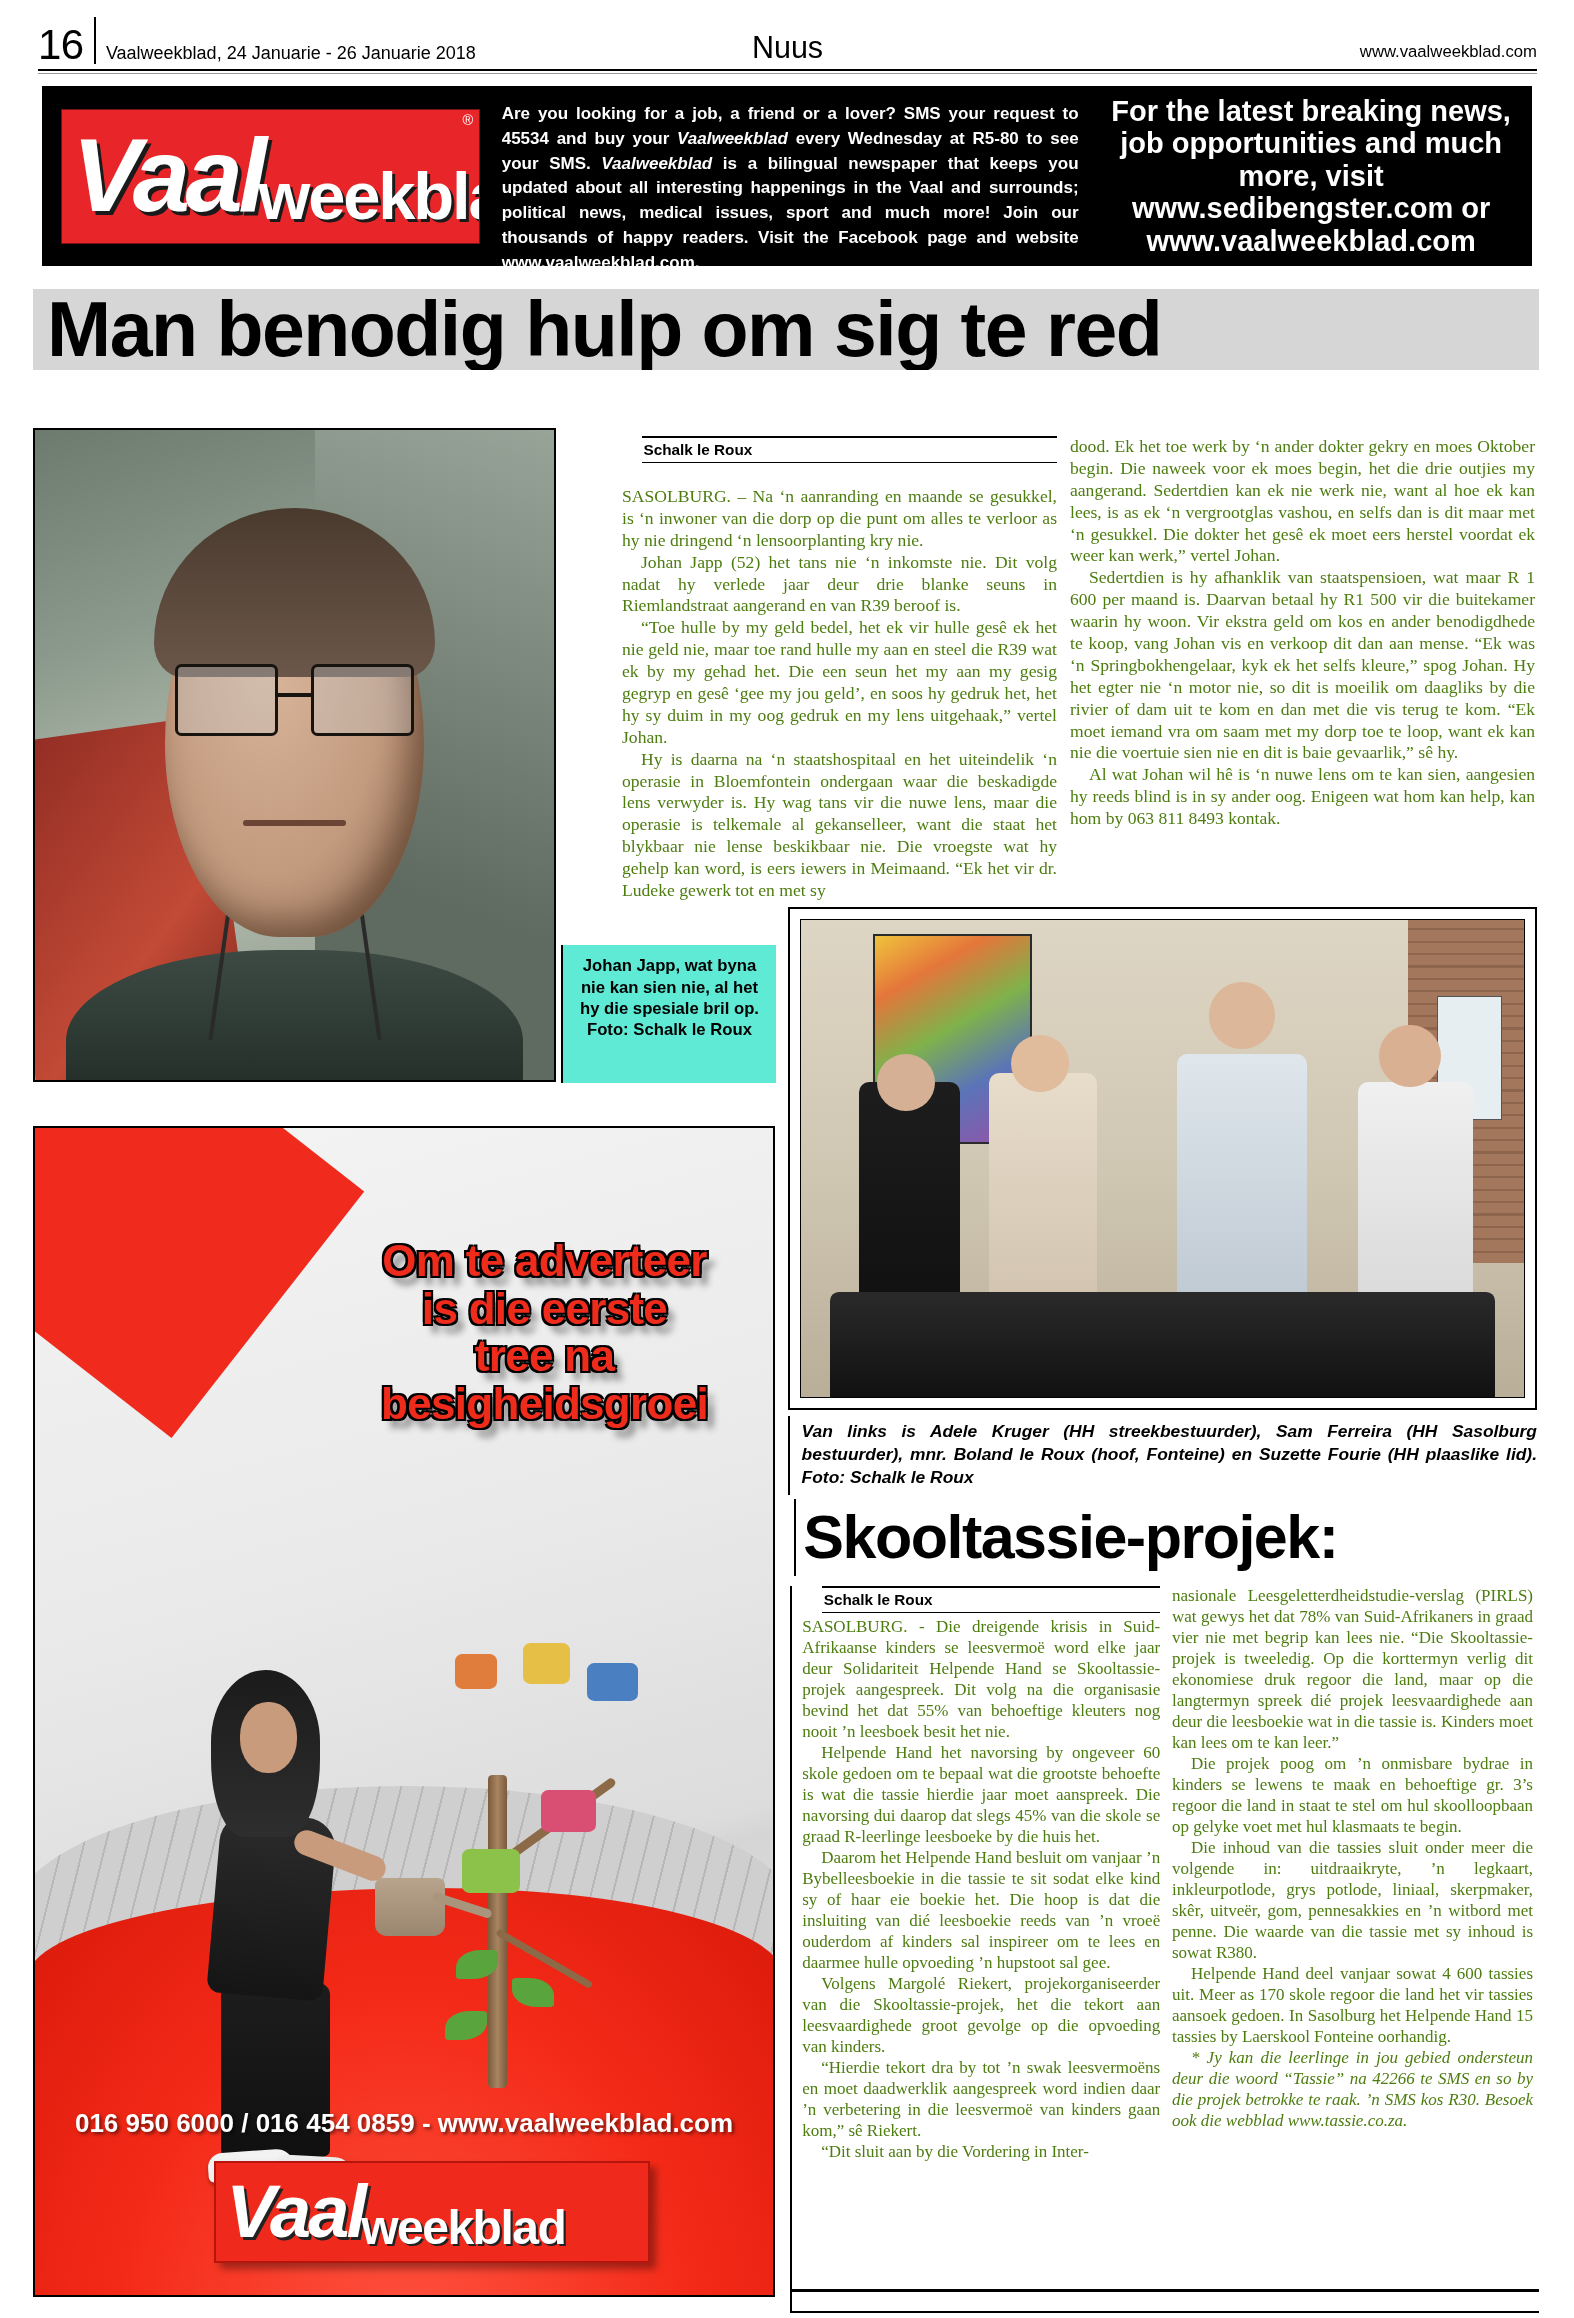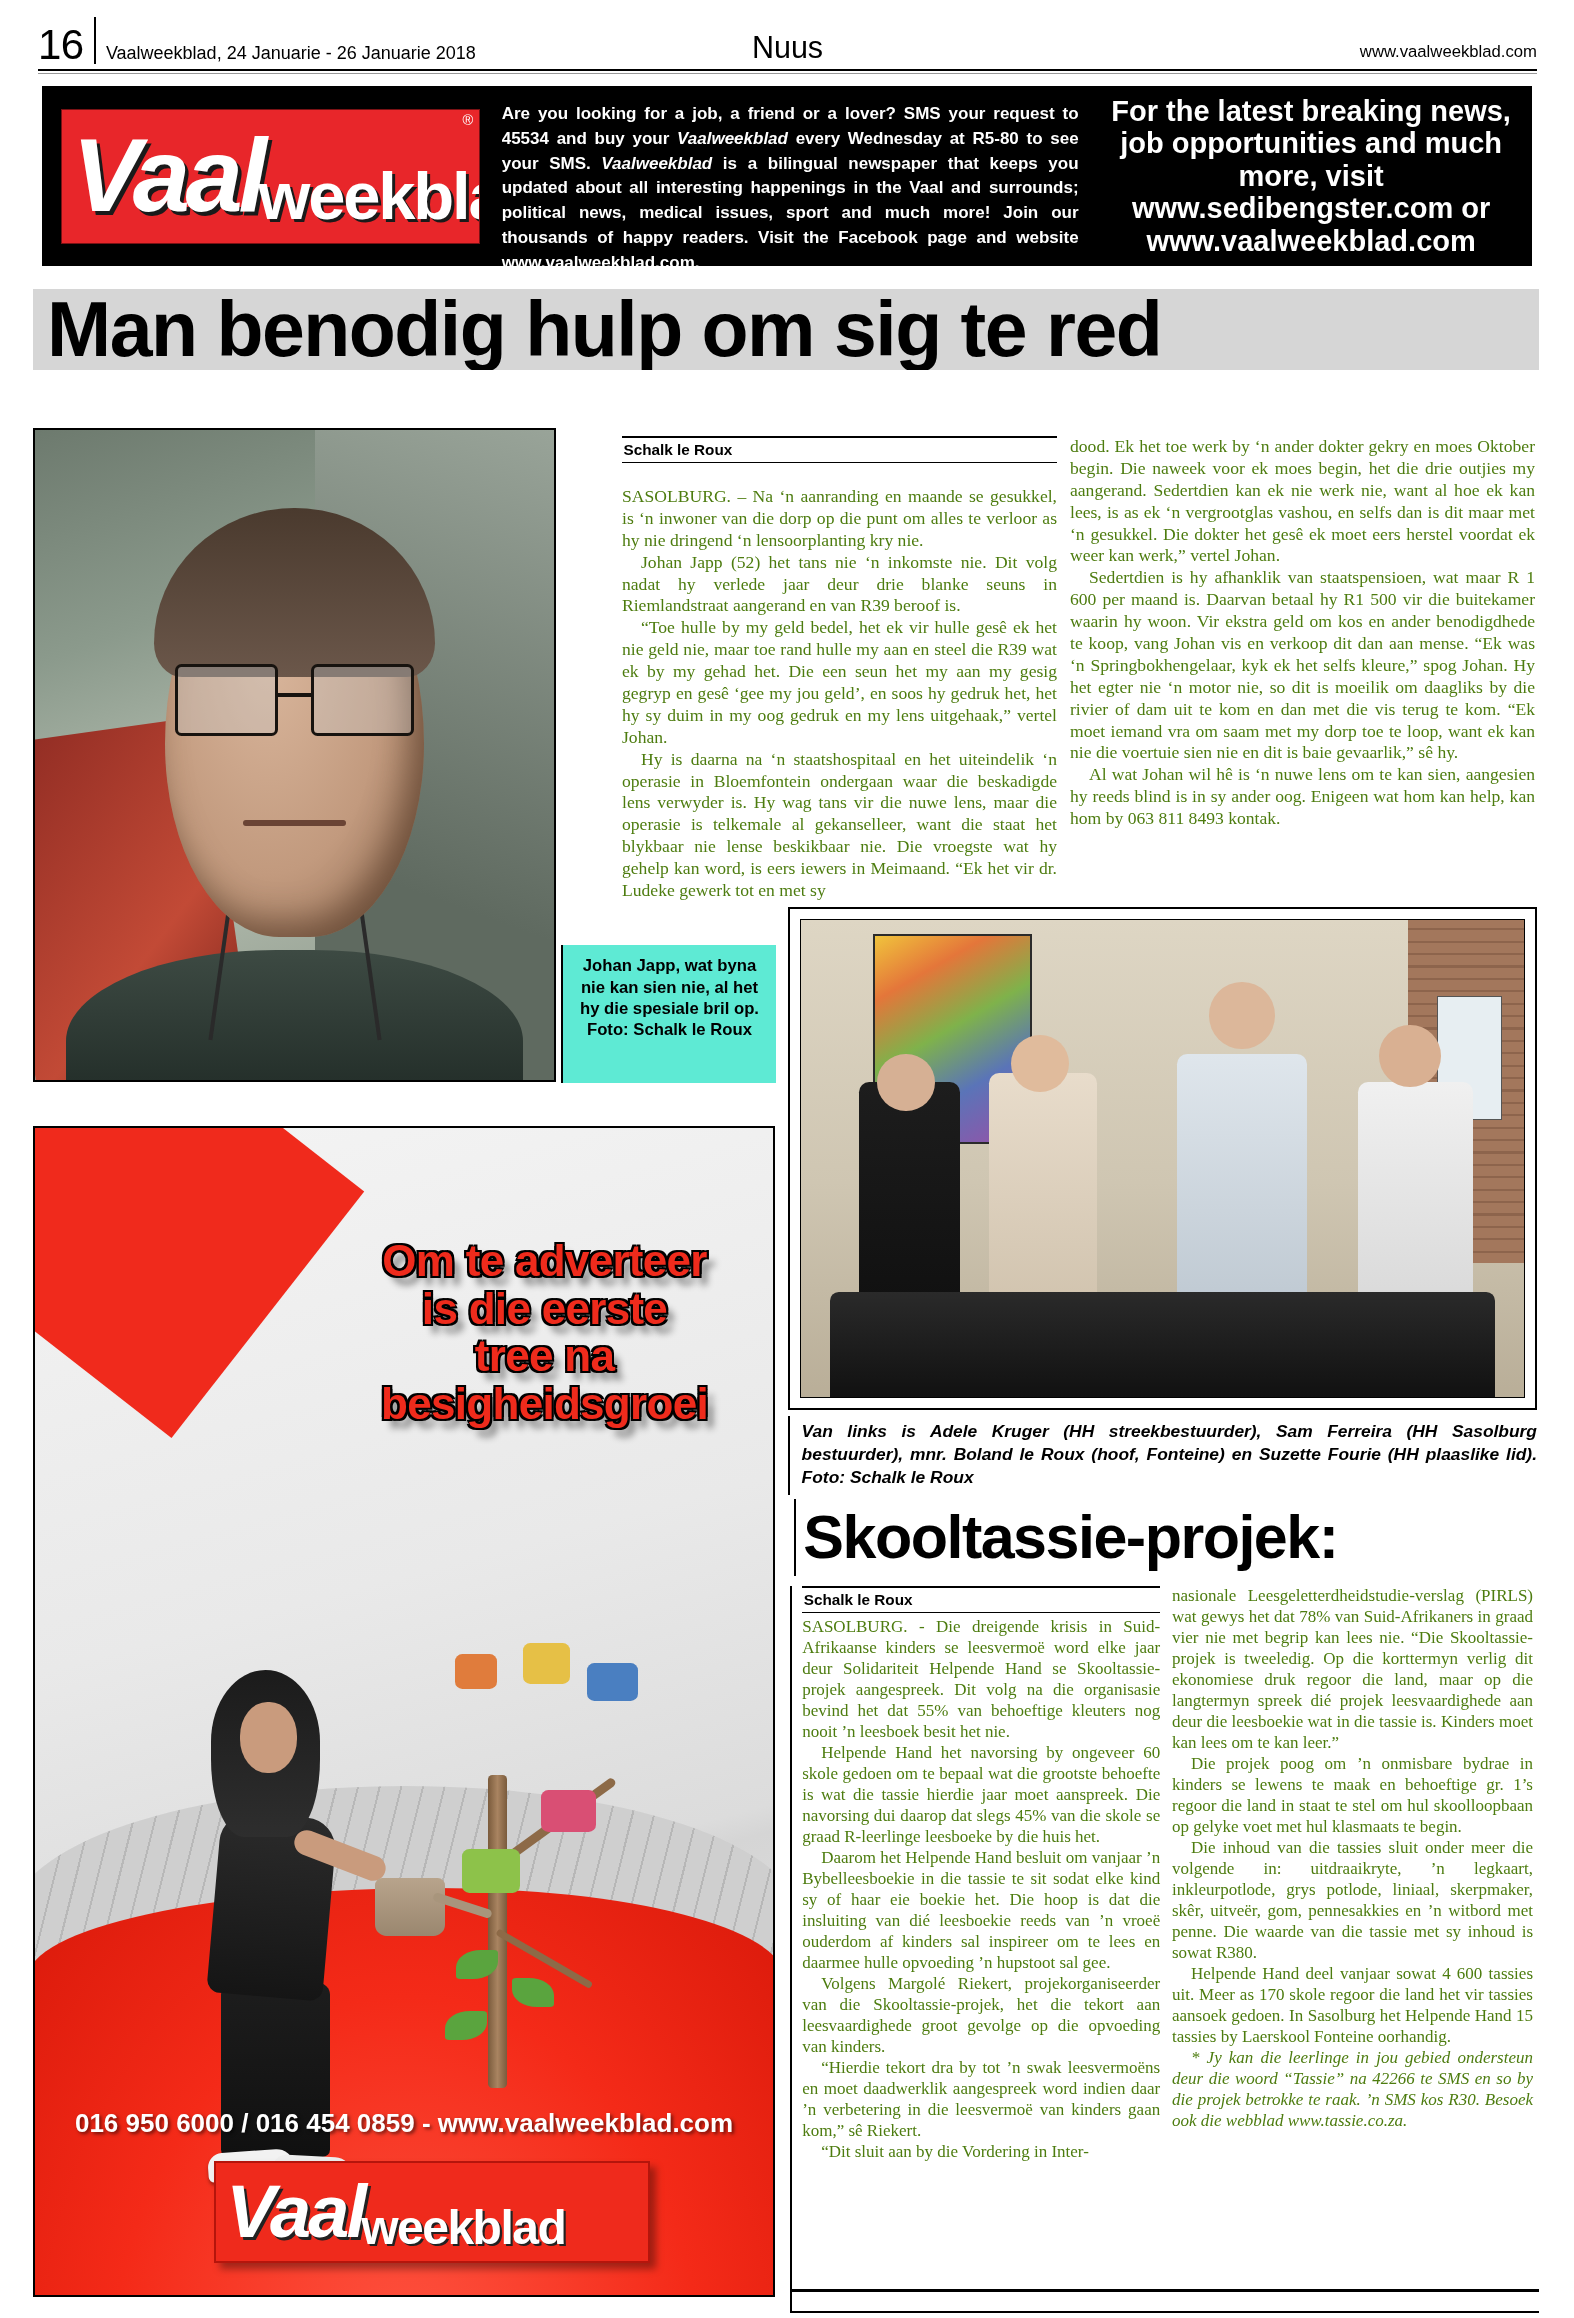--- a/index.html
+++ b/index.html
@@ -156,21 +156,21 @@
     font-family:"Liberation Sans", sans-serif; font-weight:bold;
     font-size: 16.7px; line-height: 1.28; text-align:center; color:#000;
   }
 
   .a1-byline-wrap {
     position:absolute; left:622px; top:436px; width:435px;
   }
   .byline {
     font-family:"Liberation Sans", sans-serif; font-weight:bold; font-size: 15.3px;
     color:#000; border-top:2.2px solid #000; border-bottom:1.5px solid #000;
-    padding: 2.9px 0 2.9px 1.5px; margin-bottom: 4.4px;
+    padding: 2.9px 0 2.9px 1.5px; margin-bottom: 4.4px; margin-left: 20px;
   }
   .col-text {
     font-family:"Liberation Serif", serif; font-size: 17.6px;
     line-height: 1.245; text-align: justify; color:#4d7c0f;
     text-indent: 0;
   }
   .col-text p { text-indent: 19px; margin:0; }
   .col-text p.first { text-indent: 0; }
 
   .a1-col1 { position:absolute; left:622px; top:486px; width:435px; }
@@ -512,21 +512,21 @@
           <p>Helpende Hand het navorsing by ongeveer 60 skole gedoen om te bepaal wat die grootste behoefte is wat die tassie hierdie jaar moet aanspreek. Die navorsing dui daarop dat slegs 45% van die skole se graad R-leerlinge leesboeke by die huis het.</p>
           <p>Daarom het Helpende Hand besluit om vanjaar ’n Bybelleesboekie in die tassie te sit sodat elke kind sy of haar eie boekie het. Die hoop is dat die insluiting van dié leesboekie reeds van ’n vroeë ouderdom af kinders sal inspireer om te lees en daarmee hulle opvoeding ’n hupstoot sal gee.</p>
           <p>Volgens Margolé Riekert, projekorganiseerder van die Skooltassie-projek, het die tekort aan leesvaardighede groot gevolge op die opvoeding van kinders.</p>
           <p>“Hierdie tekort dra by tot ’n swak leesvermoëns en moet daadwerklik aangespreek word indien daar ’n verbetering in die leesvermoë van kinders gaan kom,” sê Riekert.</p>
           <p>“Dit sluit aan by die Vordering in Inter-</p>
         </div>
     </div>
     <div class="a2-col2">
       <div class="col-text small">
           <p class="first">nasionale Leesgeletterdheidstudie-verslag (PIRLS) wat gewys het dat 78% van Suid-Afrikaners in graad vier nie met begrip kan lees nie. “Die Skooltassie-projek is tweeledig. Op die korttermyn verlig dit ekonomiese druk regoor die land, maar op die langtermyn spreek dié projek leesvaardighede aan deur die leesboekie wat in die tassie is. Kinders moet kan lees om te kan leer.”</p>
-          <p>Die projek poog om ’n onmisbare bydrae in kinders se lewens te maak en behoeftige gr. 1’s regoor die land in staat te stel om hul skoolloopbaan op gelyke voet met hul klasmaats te begin.</p>
+          <p>Die projek poog om ’n onmisbare bydrae in kinders se lewens te maak en behoeftige gr. 3’s regoor die land in staat te stel om hul skoolloopbaan op gelyke voet met hul klasmaats te begin.</p>
           <p>Die inhoud van die tassies sluit onder meer die volgende in: uitdraaikryte, ’n legkaart, inkleurpotlode, grys potlode, liniaal, skerpmaker, skêr, uitveër, gom, pennesakkies en ’n witbord met penne. Die waarde van die tassie met sy inhoud is sowat R380.</p>
           <p>Helpende Hand deel vanjaar sowat 4 600 tassies uit. Meer as 170 skole regoor die land het vir tassies aansoek gedoen.  In Sasolburg het Helpende Hand 15 tassies by Laerskool Fonteine oorhandig.</p>
         </div>
       <div class="col-text small">
         <p style="text-indent:19px;"><em>* Jy kan die leerlinge in jou gebied ondersteun deur die woord “Tassie” na 42266 te SMS en so by die projek betrokke te raak. ’n SMS kos R30. Besoek ook die webblad  www.tassie.co.za.</em></p>
       </div>
     </div>
   </div>
   <div class="a2-rule"></div>
 

